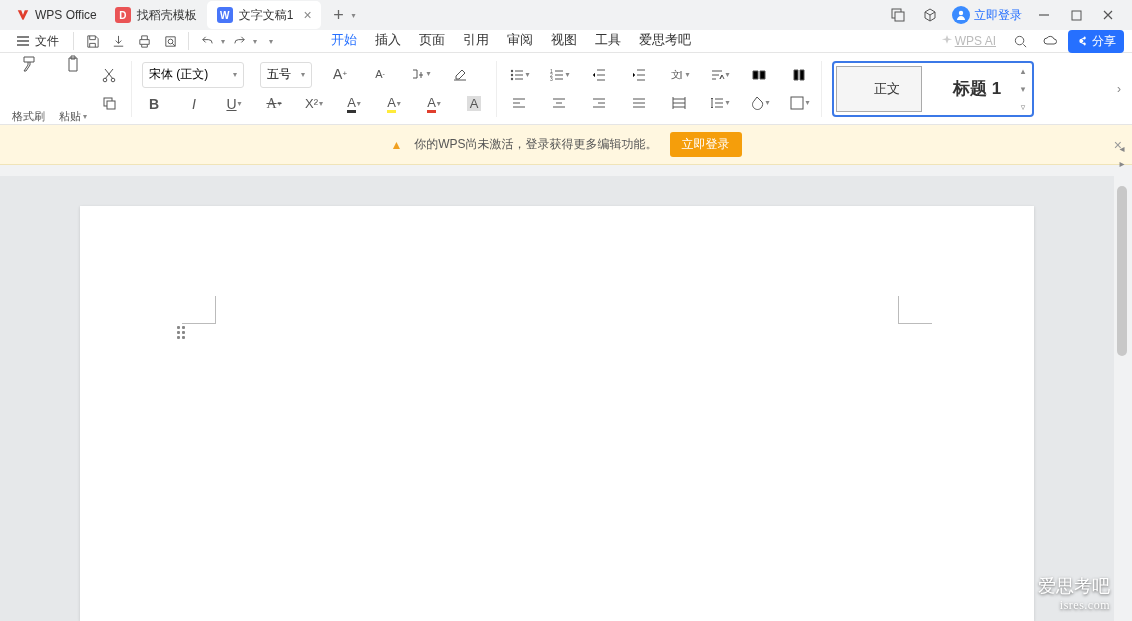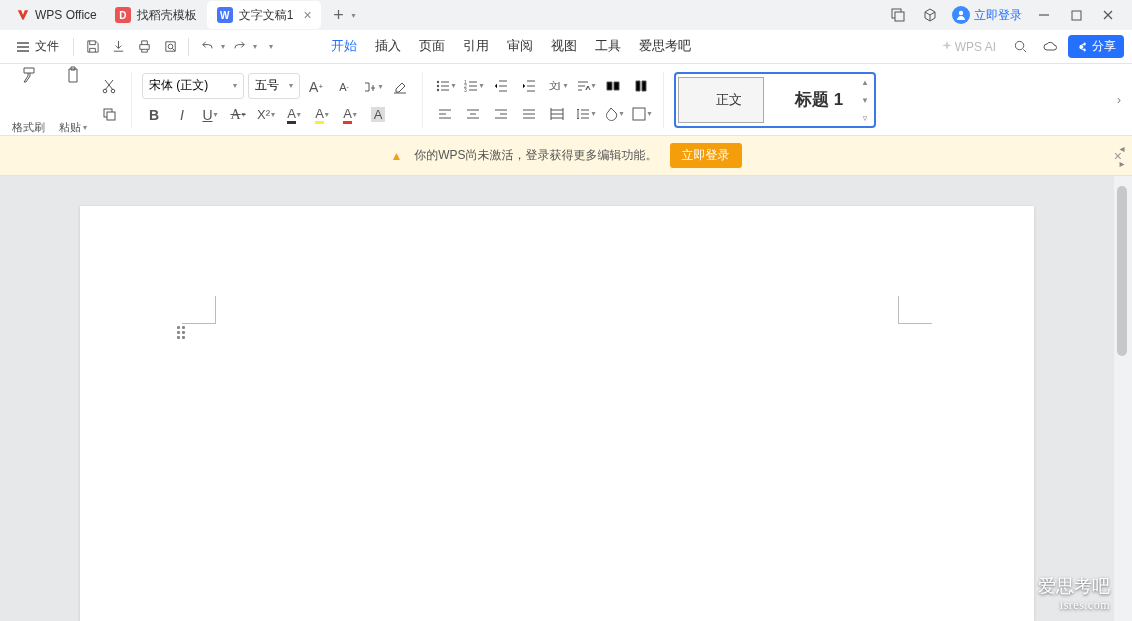--- a/index.html
+++ b/index.html
@@ -17,42 +17,42 @@
 .tab-icon.doc { background:#4876f9; }
 .tab-close { position:absolute; right:6px; width:16px; height:16px; display:flex; align-items:center; justify-content:center; color:#888; font-size:14px; }
 .newtab { width:22px; height:22px; display:flex; align-items:center; justify-content:center; color:#666; font-size:18px; margin-left:6px; cursor:pointer; }
 .newtab+.dd{margin-left:2px;}
 .spacer { flex:1; }
 .win-btn { width:32px; height:28px; display:flex; align-items:center; justify-content:center; cursor:pointer; color:#555; }
 .login-pill { display:flex; align-items:center; gap:4px; color:#2670ff; cursor:pointer; padding:0 6px; }
 .avatar { width:18px; height:18px; border-radius:50%; background:#3a8bff; display:flex; align-items:center; justify-content:center; }
 
 
-.menurow { height:34px; background:#fff; display:flex; align-items:center; padding:0 8px; gap:2px; border-bottom:1px solid #e5e5e5; }
+.menurow { height:23px; background:#fff; display:flex; align-items:center; padding:0 8px; gap:2px; border-bottom:1px solid #e5e5e5; }
 .filebtn { display:flex; align-items:center; gap:5px; padding:4px 8px; cursor:pointer; }
 .qat-btn { width:24px; height:24px; display:flex; align-items:center; justify-content:center; color:#555; cursor:pointer; }
 .qat-sep { width:1px; height:18px; background:#e0e0e0; margin:0 4px; }
 .menu-tabs { display:flex; margin-left:40px; gap:6px; }
 .menu-tab { padding:14px 6px; cursor:pointer; font-size:13px; color:#333; }
 .menu-tab.active { color:#2670ff; border-bottom:2px solid #2670ff; font-weight:500; }
 .menurow .right { margin-left:auto; display:flex; align-items:center; gap:6px; }
-.ai-btn { display:flex; align-items:center; gap:1px; color:#bbb; font-size:12px; padding:2px 6px; }
+.ai-btn { display:flex; align-items:center; gap:1px; color:#bbb; font-size:12px; padding:2px 6px;text-decoration:underline; }
 .share-btn { background:#2670ff; color:#fff; border-radius:4px; padding:3px 8px; display:flex; align-items:center; gap:4px; font-size:12px; cursor:pointer; }
 
 
 .ribbon { height:72px; background:#fff; display:flex; align-items:center; padding:4px 8px; gap:6px; border-bottom:1px solid #e5e5e5; position:relative; }
 .rsec { display:flex; flex-direction:column; align-items:center; gap:2px; padding:0 4px; }
 .rsec .ico { width:22px; height:22px; display:flex; align-items:center; justify-content:center; color:#555; }
 .rsec .lbl { font-size:11px; color:#555; display:flex; align-items:center; gap:2px;margin-top:32px; }
 .vsep { width:1px; height:56px; background:#eee; margin:0 4px; }
 .combo { height:26px; border:1px solid #ddd; border-radius:3px; display:flex; align-items:center; padding:0 6px; background:#fff; font-size:12px; gap:4px; cursor:pointer; }
 .combo input { border:none; outline:none; width:80px; font-size:12px; background:transparent; }
 .combo.size input { width:30px; }
 .row2 { display:flex; flex-direction:column; gap:4px; }
-.hrow { display:flex; align-items:flex-end; gap:4px; }
+.hrow { display:flex; align-items:flex-start; gap:16px; }
 .mini-btn { width:24px; height:24px; display:flex; align-items:center; justify-content:center; color:#555; cursor:pointer; border-radius:3px; font-size:13px; }
 .mini-btn.letter { font-family:"Times New Roman",serif; font-size:14px; }
 .mini-btn .dd { margin-left:1px; }
 .dd { font-size:8px; color:#888; }
 .style-box { border:2px solid #3b78e7; border-radius:4px; padding:2px; display:flex; gap:4px; align-items:center; height:56px; }
 .style-item { width:86px; height:46px; display:flex; align-items:center; justify-content:center; font-size:14px; cursor:pointer; border:1px solid transparent;padding-left:16px; }
 .style-item.sel { border:1px solid #aaa; background:#f5f5f5; font-size:13px; }
 .style-item.h { font-family:"SimHei",sans-serif; font-size:17px; font-weight:bold; }
 .style-scroll { width:14px; display:flex; flex-direction:column; justify-content:space-between; height:46px; }
 .style-scroll span { font-size:9px; text-align:center; color:#888; cursor:pointer; }

